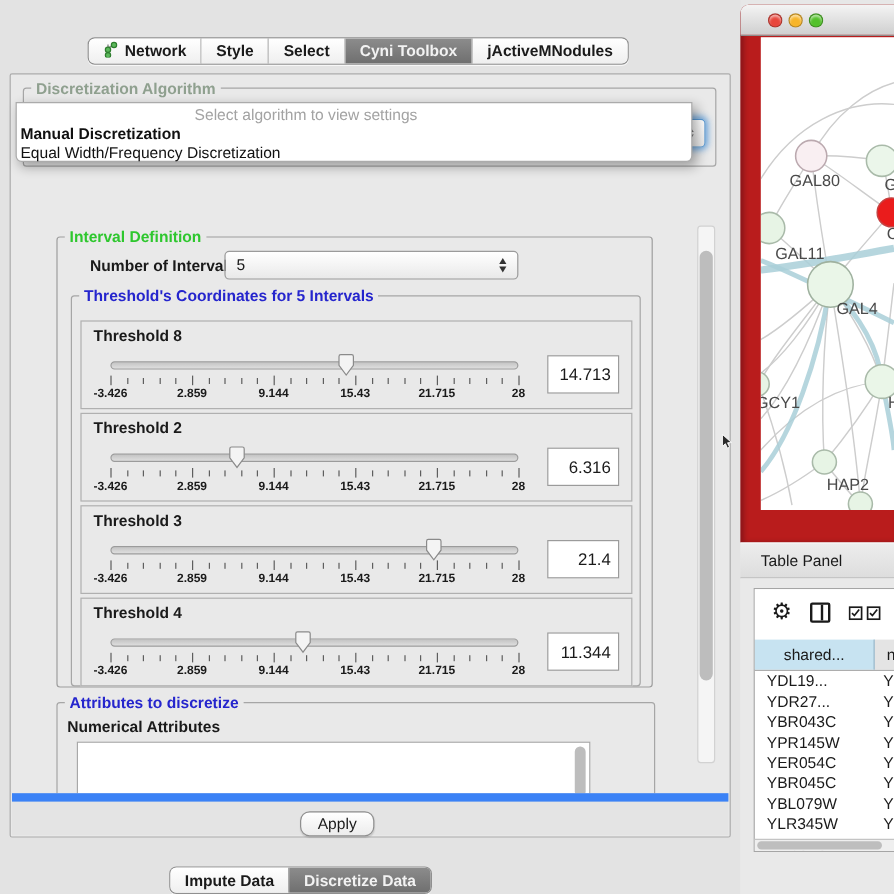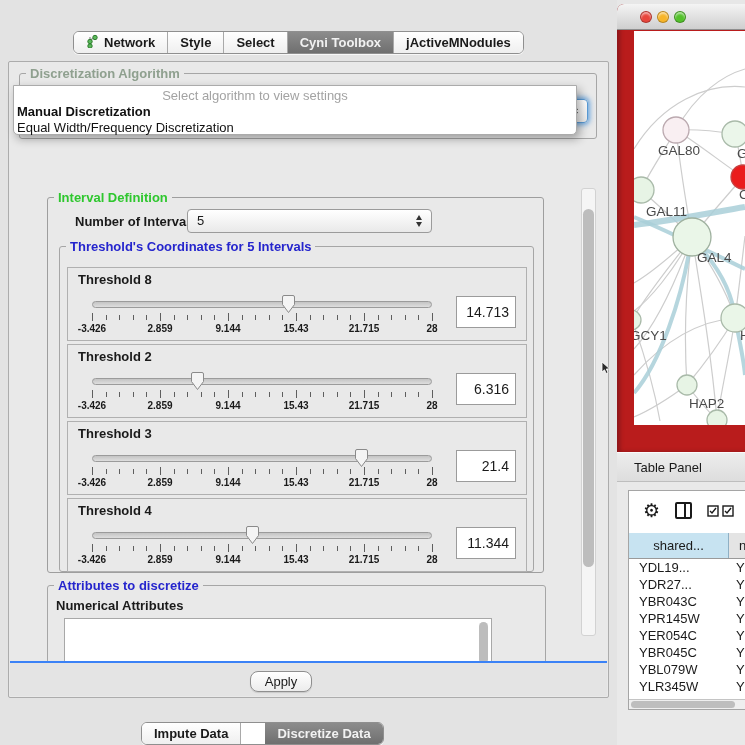--- a/index.html
+++ b/index.html
@@ -16,21 +16,21 @@
   .close-btn { font-size:14px; font-weight:bold; line-height:14px; color:#111; }
 
   
   .seg-bar { position:absolute; display:flex; height:23px; border:1px solid #8F8F8F; border-radius:6px;
     overflow:hidden; background:#fff; box-shadow:0 1px 0 rgba(255,255,255,.7); }
   .seg { display:flex; align-items:center; gap:5px; padding:0 12px; font-size:13px; font-weight:bold;
     background:linear-gradient(#FFFFFF,#EFEFEF); border-right:1px solid #A9A9A9; color:#1a1a1a; cursor:default; }
   .seg:last-child { border-right:none; }
   .seg.selected { background:linear-gradient(#8C8C8C,#6F6F6F); color:#F2F2F2; }
   #top-tabs { left:73px; top:31px; }
-  #bottom-tabs { left:141px; top:722px;gap:24px; }
+  #bottom-tabs { left:141px; top:722px; }
 
   
   .frame { position:absolute; left:8px; top:61px; width:601px; height:637px;
     background:#E9E9E9; border:1px solid #ACACAC; border-radius:2px; }
 
   .group { position:absolute; border:1px solid #A6A6A6; border-radius:3px; }
   .gtitle { position:absolute; top:-8px; left:6px; background:#E9E9E9; padding:0 4px;
     font-size:13px; line-height:15px; white-space:nowrap;font-weight:bold; }
   .gtitle.green { color:#2EC72E; }
   .gtitle.dimgreen { color:#8FA08F; }
@@ -76,21 +76,21 @@
   .attr-list .li { height:18px; line-height:18px; padding-left:10px; font-size:13px; white-space:nowrap; }
   .list-scroll { position:absolute; right:3px; top:3px; width:9px; height:52px; background:#F2F2F2; border-radius:5px; }
   .list-scroll .sthumb { position:absolute; left:0; top:0; width:9px; height:42px; background:#BDBDBD; border-radius:5px; }
 
   
   .v-scroll { position:absolute; left:572px; top:126px; width:15px; height:448px; background:#F5F5F5;
     border:1px solid #D2D2D2; border-radius:3px; }
   .v-scroll .sthumb { position:absolute; left:1px; top:20px; width:11px; height:358px; background:#BDBDBD; border-radius:6px; }
 
   .apply-bar { position:absolute; left:1px; right:1px; bottom:1px; height:35px; background:#E4E4E4;
-    border-top:2px solid #3b82f6; z-index:5; }
+    border-top:7px solid #3b82f6; z-index:5; }
   .apply-btn { position:absolute; left:240px; top:8px; width:62px; height:21px; border:1px solid #8F8F8F;
     border-radius:8px; background:linear-gradient(#FFFFFF,#ECECEC); font-size:13px; text-align:center;
     line-height:19px; box-shadow:0 1px 1px rgba(0,0,0,.12); }
 
   
   .net-window { position:absolute; left:617px; top:4px; width:128px; height:448px;
     background:#b91c1c; border-radius:7px 0 0 0; box-shadow:inset 3px 0 4px rgba(0,0,20,.25); }
   .net-titlebar { position:absolute; left:0; top:0; width:100%; height:26px;
     background:linear-gradient(#F4F4F4,#CFCFCF); border-bottom:1px solid #8E8E8E; border-radius:7px 0 0 0; }
   .tl { position:absolute; top:7px; width:12px; height:12px; border-radius:50%; border:1px solid rgba(0,0,0,.25);

